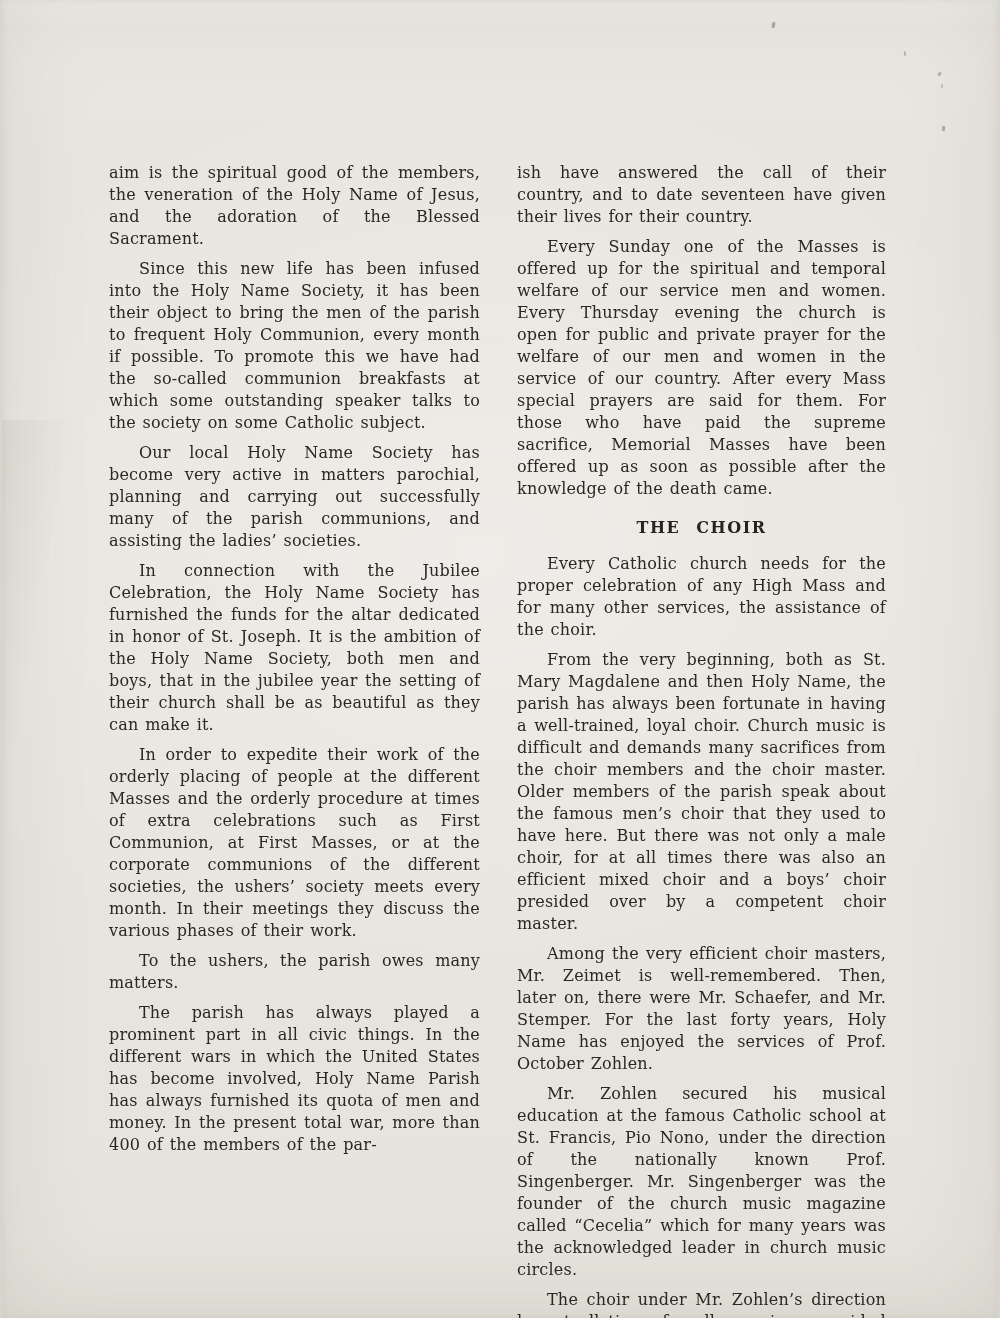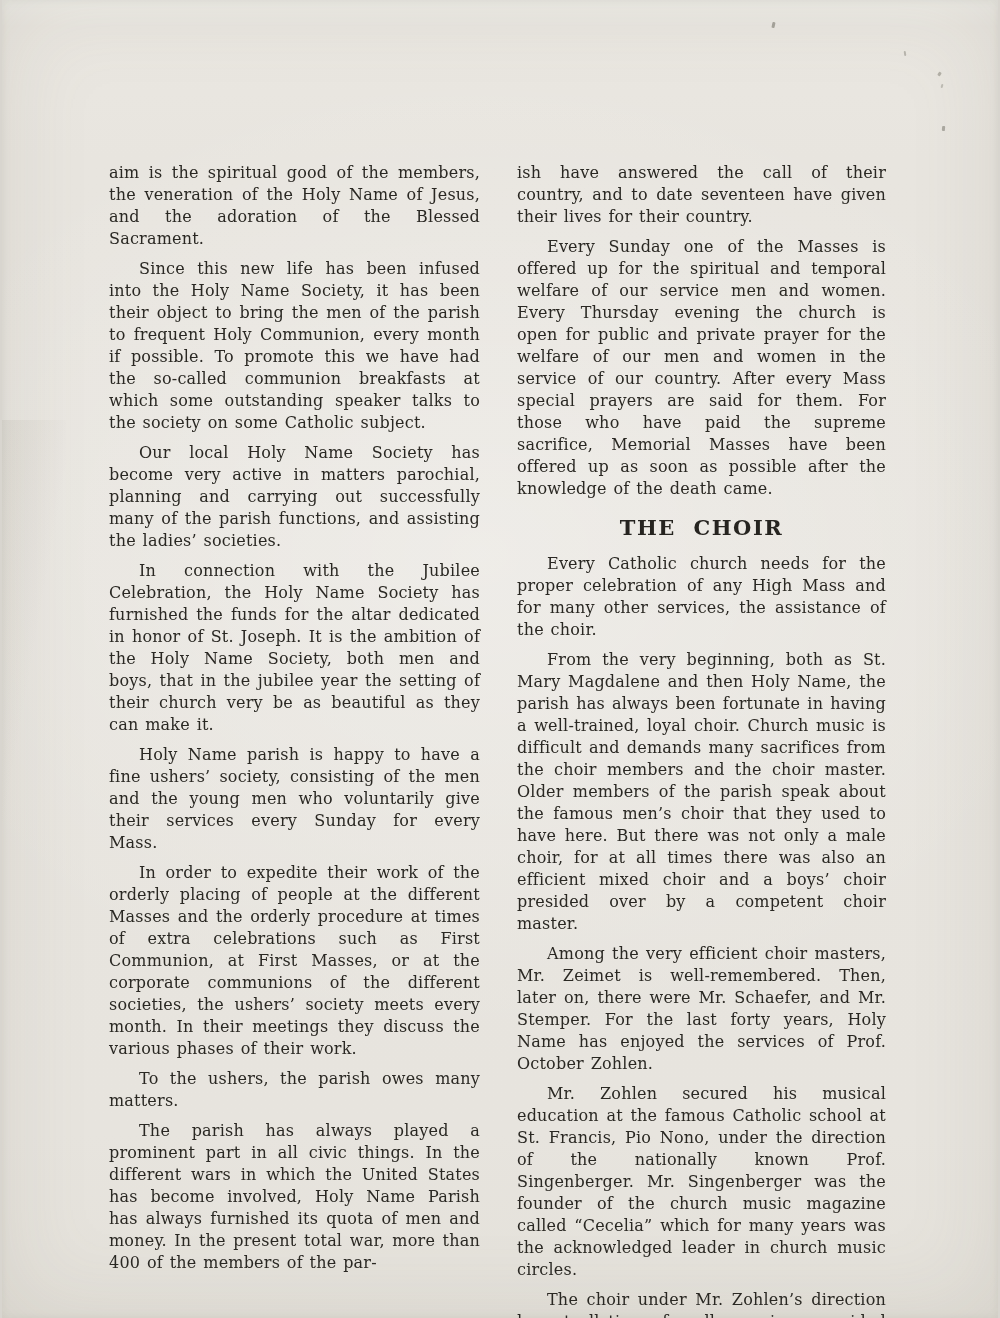--- a/index.html
+++ b/index.html
@@ -37,21 +37,21 @@
   .col-left  { left: 107px; width: 371px; }
   .col-right { left: 515px; width: 369px; }
   .para {
     margin: 0 0 8px 0;
     text-indent: 0;
   }
   .para.indent { text-indent: 30px; }
   .heading {
     margin: 17px 0 14px 0;
     text-align: center;
-    font-size: 21px;
+    font-size: 16px;
     font-weight: bold;
     letter-spacing: 1.5px;
     word-spacing: 9px;
     text-indent: 0;
     color: #262420;
   }
   .speck {
     position: absolute;
     background: #6e6c61;
     border-radius: 1px;
@@ -71,23 +71,22 @@
   }
 </style>
 </head>
 <body>
 
 <div class="page">
   <div class="crease"></div>
   <div class="col col-left" id="col-left">
       <p class="para">aim is the spiritual good of the members, the veneration of the Holy Name of Jesus, and the adoration of the Blessed Sacrament.</p>
       <p class="para indent">Since this new life has been infused into the Holy Name Society, it has been their object to bring the men of the parish to frequent Holy Communion, every month if possible. To promote this we have had the so-called communion breakfasts at which some outstanding speaker talks to the society on some Catholic subject.</p>
-      <p class="para indent">Our local Holy Name Society has become very active in matters parochial, planning and carrying out successfully many of the parish functions, and assisting the ladies’ societies.</p>
-      <p class="para indent">In connection with the Jubilee Celebration, the Holy Name Society has furnished the funds for the altar dedicated in honor of St. Joseph. It is the ambition of the Holy Name Society, both men and boys, that in the jubilee year the setting of their church very be as beautiful as they can make it.</p>
-      <p class="para indent">Holy Name parish is happy to have a fine ushers’ society, consisting of the men and the young men who voluntarily give their services every Sunday for every Mass.</p>
+      <p class="para indent">Our local Holy Name Society has become very active in matters parochial, planning and carrying out successfully many of the parish communions, and assisting the ladies’ societies.</p>
+      <p class="para indent">In connection with the Jubilee Celebration, the Holy Name Society has furnished the funds for the altar dedicated in honor of St. Joseph. It is the ambition of the Holy Name Society, both men and boys, that in the jubilee year the setting of their church shall be as beautiful as they can make it.</p>
       <p class="para indent">In order to expedite their work of the orderly placing of people at the different Masses and the orderly procedure at times of extra celebrations such as First Communion, at First Masses, or at the corporate communions of the different societies, the ushers’ society meets every month. In their meetings they discuss the various phases of their work.</p>
       <p class="para indent">To the ushers, the parish owes many matters.</p>
       <p class="para indent">The parish has always played a prominent part in all civic things. In the different wars in which the United States has become involved, Holy Name Parish has always furnished its quota of men and money. In the present total war, more than 400 of the members of the par-</p>
     </div>
   <div class="col col-right" id="col-right">
       <p class="para">ish have answered the call of their country, and to date seventeen have given their lives for their country.</p>
       <p class="para indent">Every Sunday one of the Masses is offered up for the spiritual and temporal welfare of our service men and women. Every Thursday evening the church is open for public and private prayer for the welfare of our men and women in the service of our country. After every Mass special prayers are said for them. For those who have paid the supreme sacrifice, Memorial Masses have been offered up as soon as possible after the knowledge of the death came.</p>
       <h2 class="heading">THE CHOIR</h2>
       <p class="para indent">Every Catholic church needs for the proper celebration of any High Mass and for many other services, the assistance of the choir.</p>
       <p class="para indent">From the very beginning, both as St. Mary Magdalene and then Holy Name, the parish has always been fortunate in having a well-trained, loyal choir. Church music is difficult and demands many sacrifices from the choir members and the choir master. Older members of the parish speak about the famous men’s choir that they used to have here. But there was not only a male choir, for at all times there was also an efficient mixed choir and a boys’ choir presided over by a competent choir master.</p>

